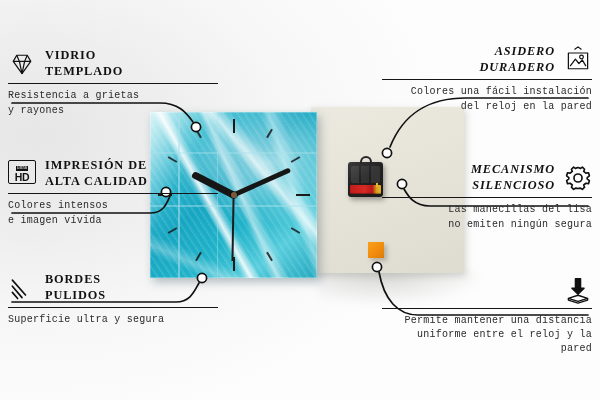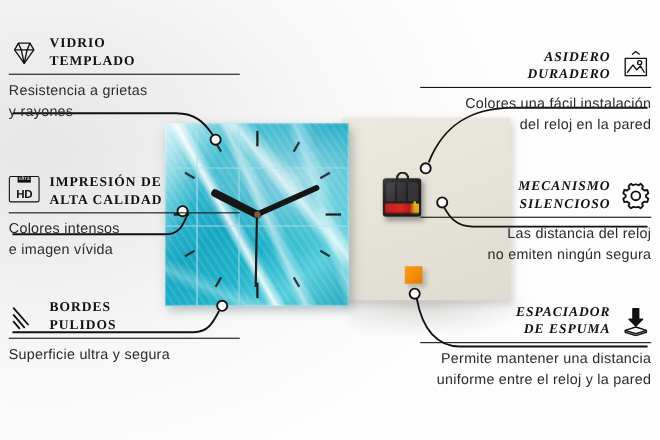--- a/index.html
+++ b/index.html
@@ -108,27 +108,27 @@
   .feature.right { right: 8px; text-align: right; }
   .f-head { display: flex; align-items: center; gap: 9px; }
   .feature.right .f-head { flex-direction: row-reverse; font-style: italic; }
   .f-title {
     font-size: 12.3px; line-height: 1.28; letter-spacing: .9px;
     font-weight: 700; color: #111; text-transform: uppercase;
     font-family: "Liberation Serif", "DejaVu Serif", serif;
   }
   .f-rule { height: 1px; background: #151515; margin: 4px 0 5px; }
   .f-desc {
-    font-size: 13px; line-height: 1.42; color: #2a2a2a; letter-spacing: .25px;
-    font-family: Liberation Sans, sans-serif;
+    font-size: 10px; line-height: 1.42; color: #2a2a2a; letter-spacing: .25px;
+    font-family: Liberation Mono, monospace;
   }
   .f-icon { flex: 0 0 auto; width: 28px; height: 28px; display: block; }
   .hd-badge {
     width: 28px; height: 24px; border: 1.6px solid #111; border-radius: 2px;
-    display: flex; flex-direction: column; align-items: center; justify-content: space-between;
+    display: flex; flex-direction: column; align-items: center; justify-content: flex-end;
     font-family: "Liberation Sans", sans-serif; color: #111; line-height: 1;
   }
   .hd-badge .u { font-size: 4.6px; letter-spacing: .2px; background: #111; color: #fff; padding: .5px 1.5px; }
   .hd-badge .h { font-size: 10.5px; font-weight: 700; letter-spacing: -.3px; margin-top: 1px; }
 </style>
 </head>
 <body>
 
 <div id="stage">
 
@@ -205,21 +205,21 @@
     <g fill="#ffffff" stroke="#111" stroke-width="1.7">
       <circle cx="196" cy="127" r="4.6"></circle>
       <circle cx="166" cy="192" r="4.6"></circle>
       <circle cx="202" cy="278" r="4.6"></circle>
       <circle cx="387" cy="153" r="4.6"></circle>
       <circle cx="402" cy="184" r="4.6"></circle>
       <circle cx="377" cy="267" r="4.6"></circle>
     </g>
   </svg>
 
-  <div class="feature left" style="top:32px">
+  <div class="feature left" style="top:48px">
     <div class="f-head">
       <span class="f-icon">
         <svg viewBox="0 0 32 32" width="28" height="28" fill="none" stroke="#111" stroke-width="1.4" stroke-linejoin="round">
           <path d="M6,13 L16,27 L26,13 L22,6 L10,6 Z"></path>
           <path d="M6,13 H26"></path>
             <path d="M10,6 L13,13 L16,27"></path>
             <path d="M22,6 L19,13 L16,27"></path>
         </svg>
       </span>
       <div class="f-title">
@@ -305,38 +305,34 @@
           <circle cx="16" cy="16" r="4.6"></circle>
         </svg>
       </span>
       <div class="f-title">
         <div>MECANISMO</div>
         <div>SILENCIOSO</div>
       </div>
     </div>
     <div class="f-rule"></div>
     <div class="f-desc">
-      <div>Las distancia del reloj</div>
+      <div>Las manecillas del lisa</div>
       <div>no emiten ningún segura</div>
     </div>
   </div>
 
   <div class="feature right" style="top:276px">
     <div class="f-head">
       <span class="f-icon">
         <svg viewBox="0 0 32 32" width="28" height="28" fill="none" stroke="#111" stroke-width="1.5" stroke-linejoin="round">
           <path d="M13,3 H19 V14 H23 L16,21 L9,14 H13 Z" fill="#111" stroke="#111"></path>
           <path d="M16,22 L27,25.5 L16,29 L5,25.5 Z"></path>
           <path d="M5,25.5 V27.5 L16,31 L27,27.5 V25.5"></path>
         </svg>
       </span>
-      <div class="f-title">
-        <div>ESPACIADOR</div>
-        <div>DE ESPUMA</div>
-      </div>
     </div>
     <div class="f-rule"></div>
     <div class="f-desc">
       <div>Permite mantener una distancia</div>
       <div>uniforme entre el reloj y la pared</div>
     </div>
   </div>
 
 </div>
 

